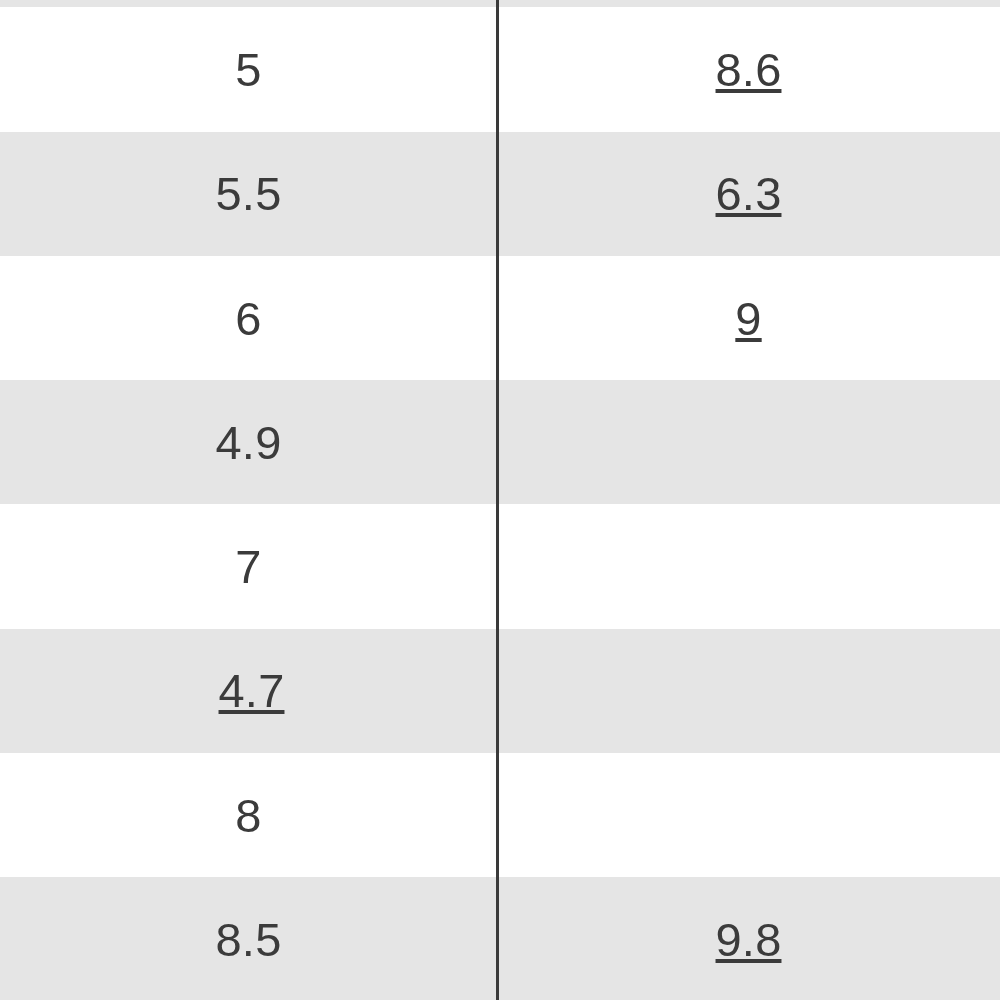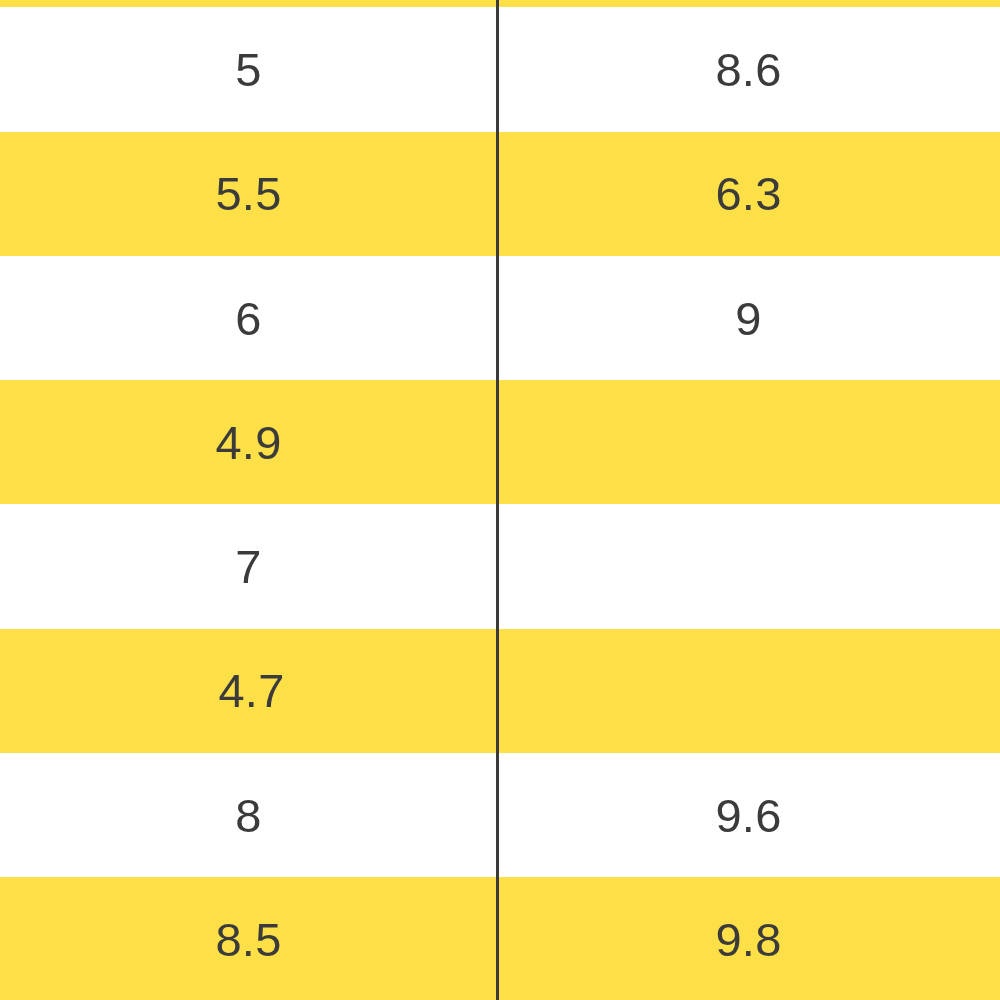--- a/index.html
+++ b/index.html
@@ -32,21 +32,21 @@
   .data-row {
     position: relative;
     display: flex;
     width: 1000px;
     height: 124.3px;
     box-sizing: border-box;
     background: #ffffff;
   }
 
   .data-row.striped {
-    background: #fde047;
+    background: #e5e5e5;
   }
 
   .cell {
     display: flex;
     align-items: center;
     justify-content: center;
     box-sizing: border-box;
     height: 100%;
     color: #3b3b3b;
     font-size: 47px;
@@ -56,20 +56,21 @@
     font-family: "Liberation Sans", sans-serif;
     -webkit-font-smoothing: antialiased;
   }
 
   .cell-x {
     width: 497px;
   }
 
   .cell-y {
     width: 503px;
+    text-decoration: underline;
   }
 
   
   #column-divider {
     position: absolute;
     left: 496px;
     top: 0;
     width: 3px;
     height: 1000px;
     background: #3a3a3a;
@@ -104,21 +105,20 @@
         <div class="cell cell-x">4.9</div>
       </div>
       <div class="data-row">
         <div class="cell cell-x">7</div>
       </div>
       <div class="data-row striped">
         <div class="cell cell-y">4.7</div>
       </div>
       <div class="data-row">
         <div class="cell cell-x">8</div>
-        <div class="cell cell-y">9.6</div>
       </div>
       <div class="data-row striped">
         <div class="cell cell-x">8.5</div>
         <div class="cell cell-y">9.8</div>
       </div>
     </div>
 
   <div id="column-divider"></div>
 
 </div>

